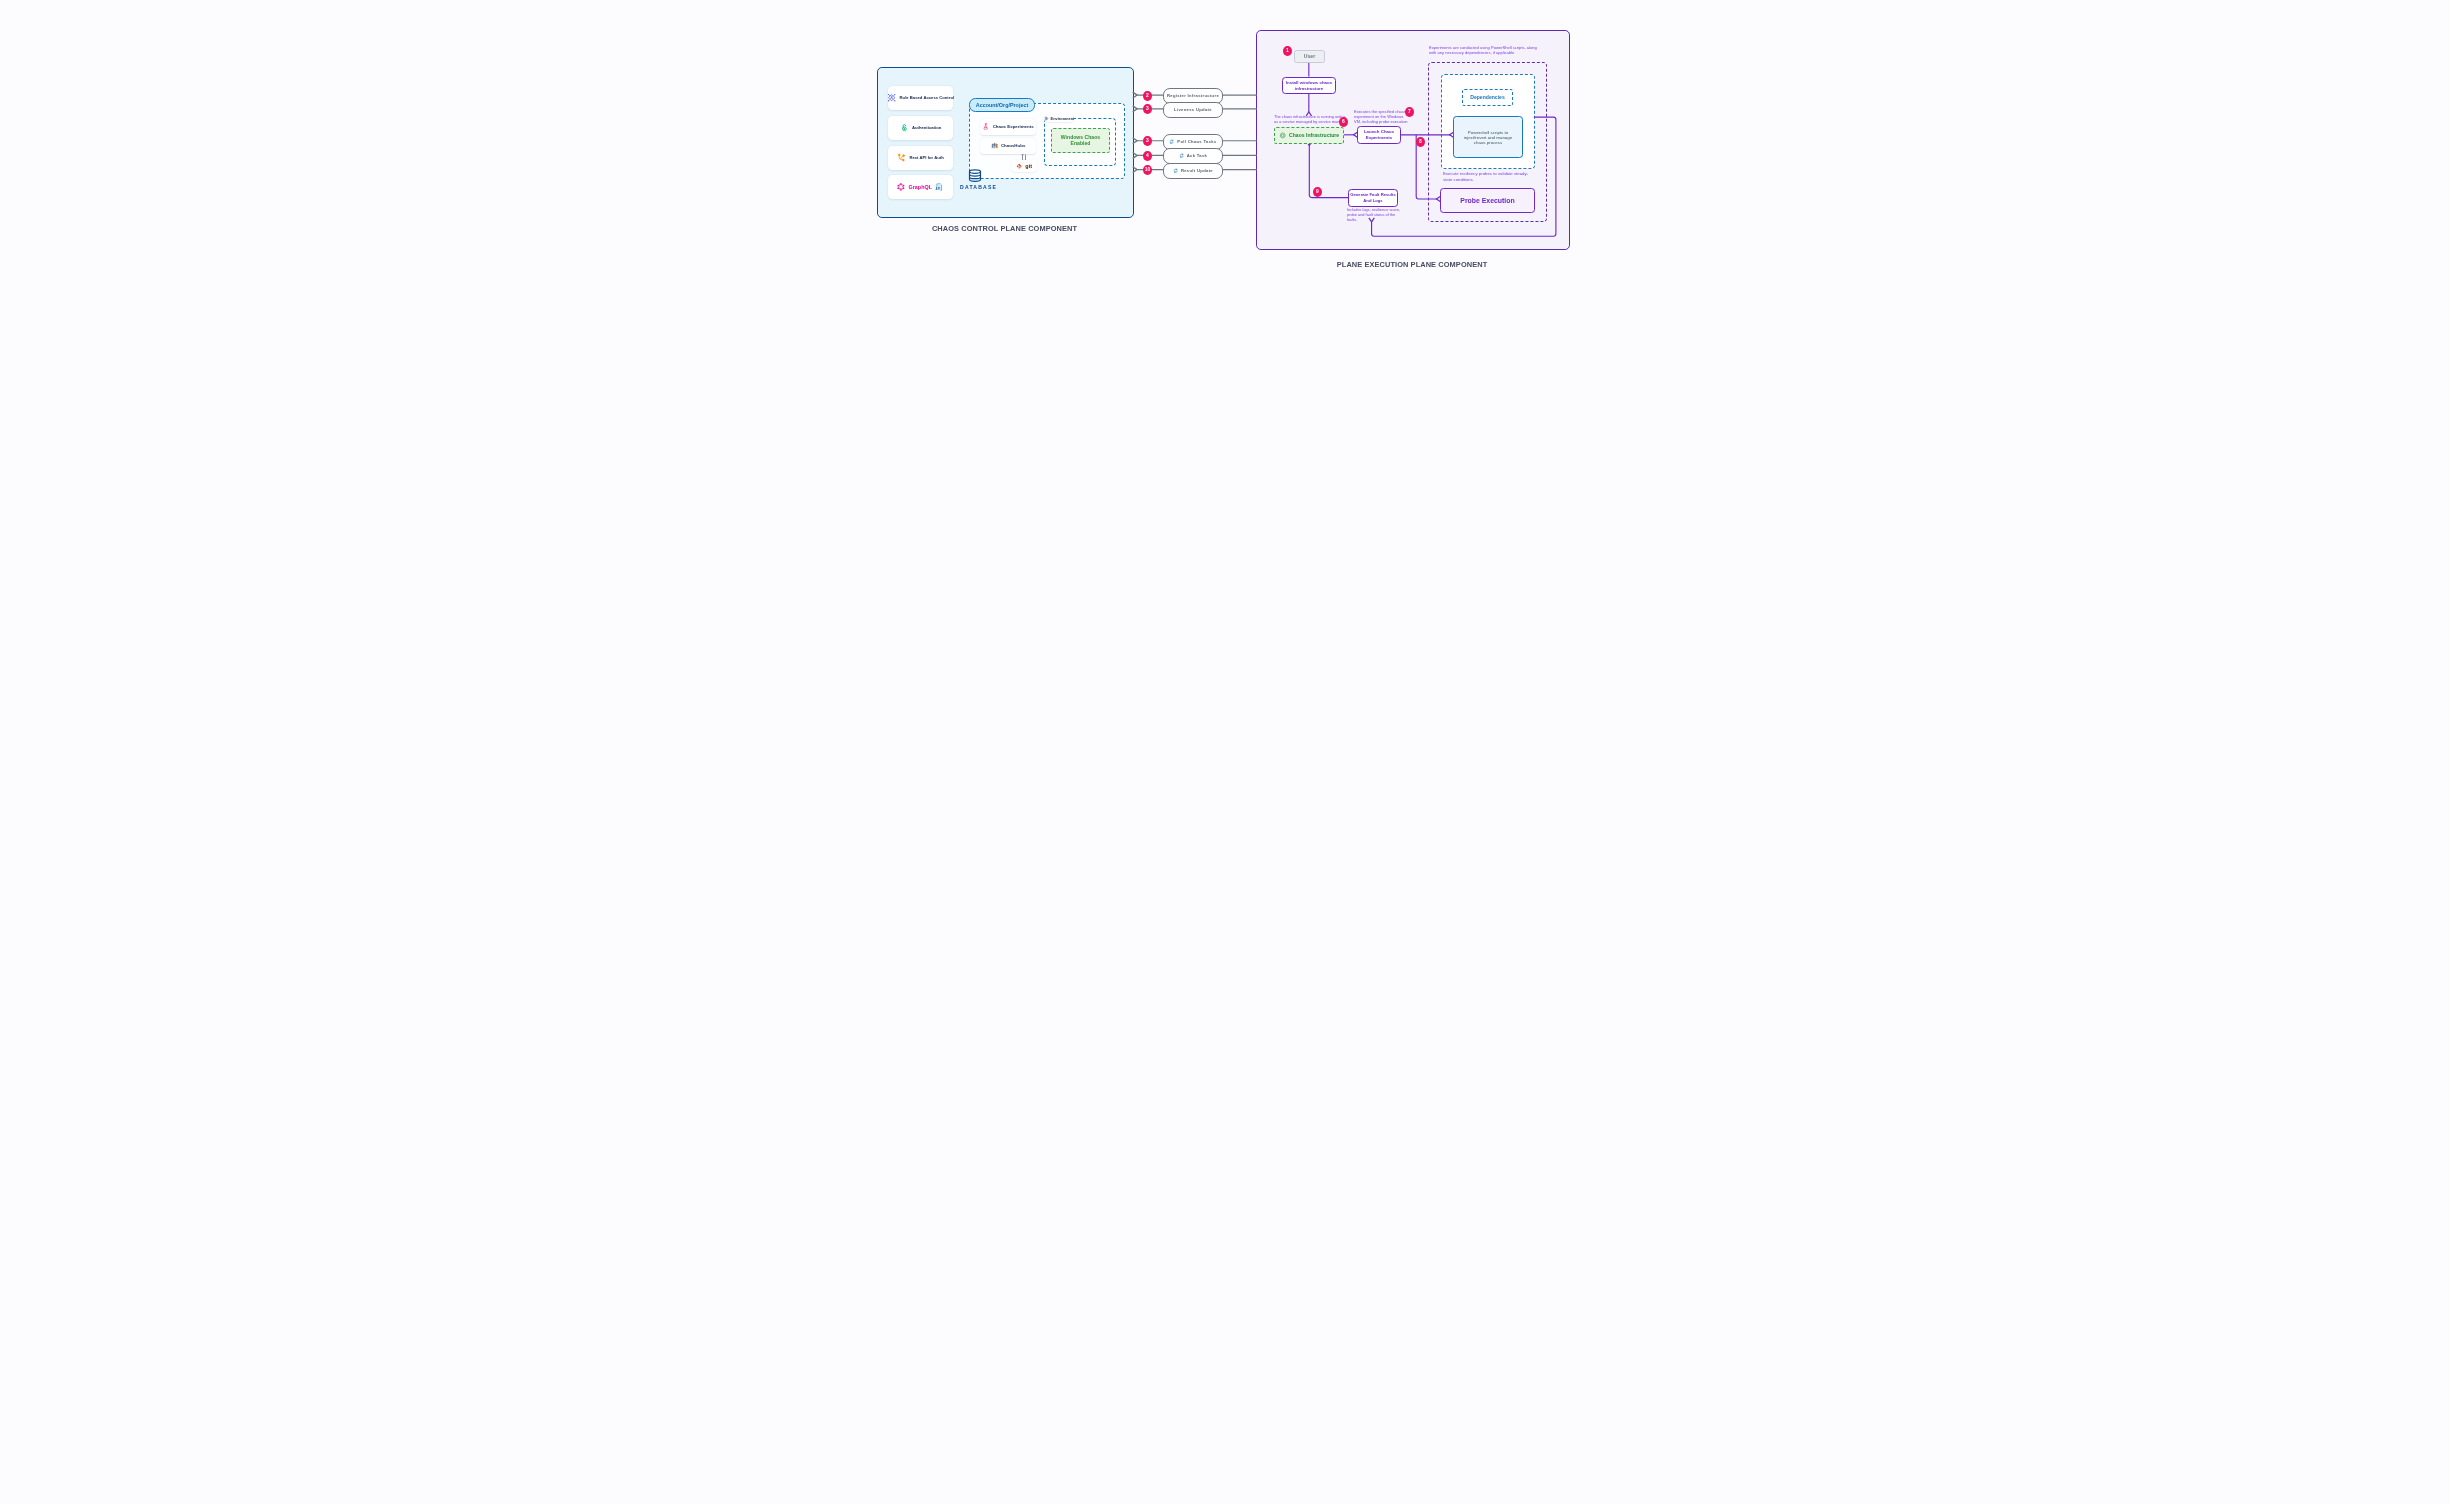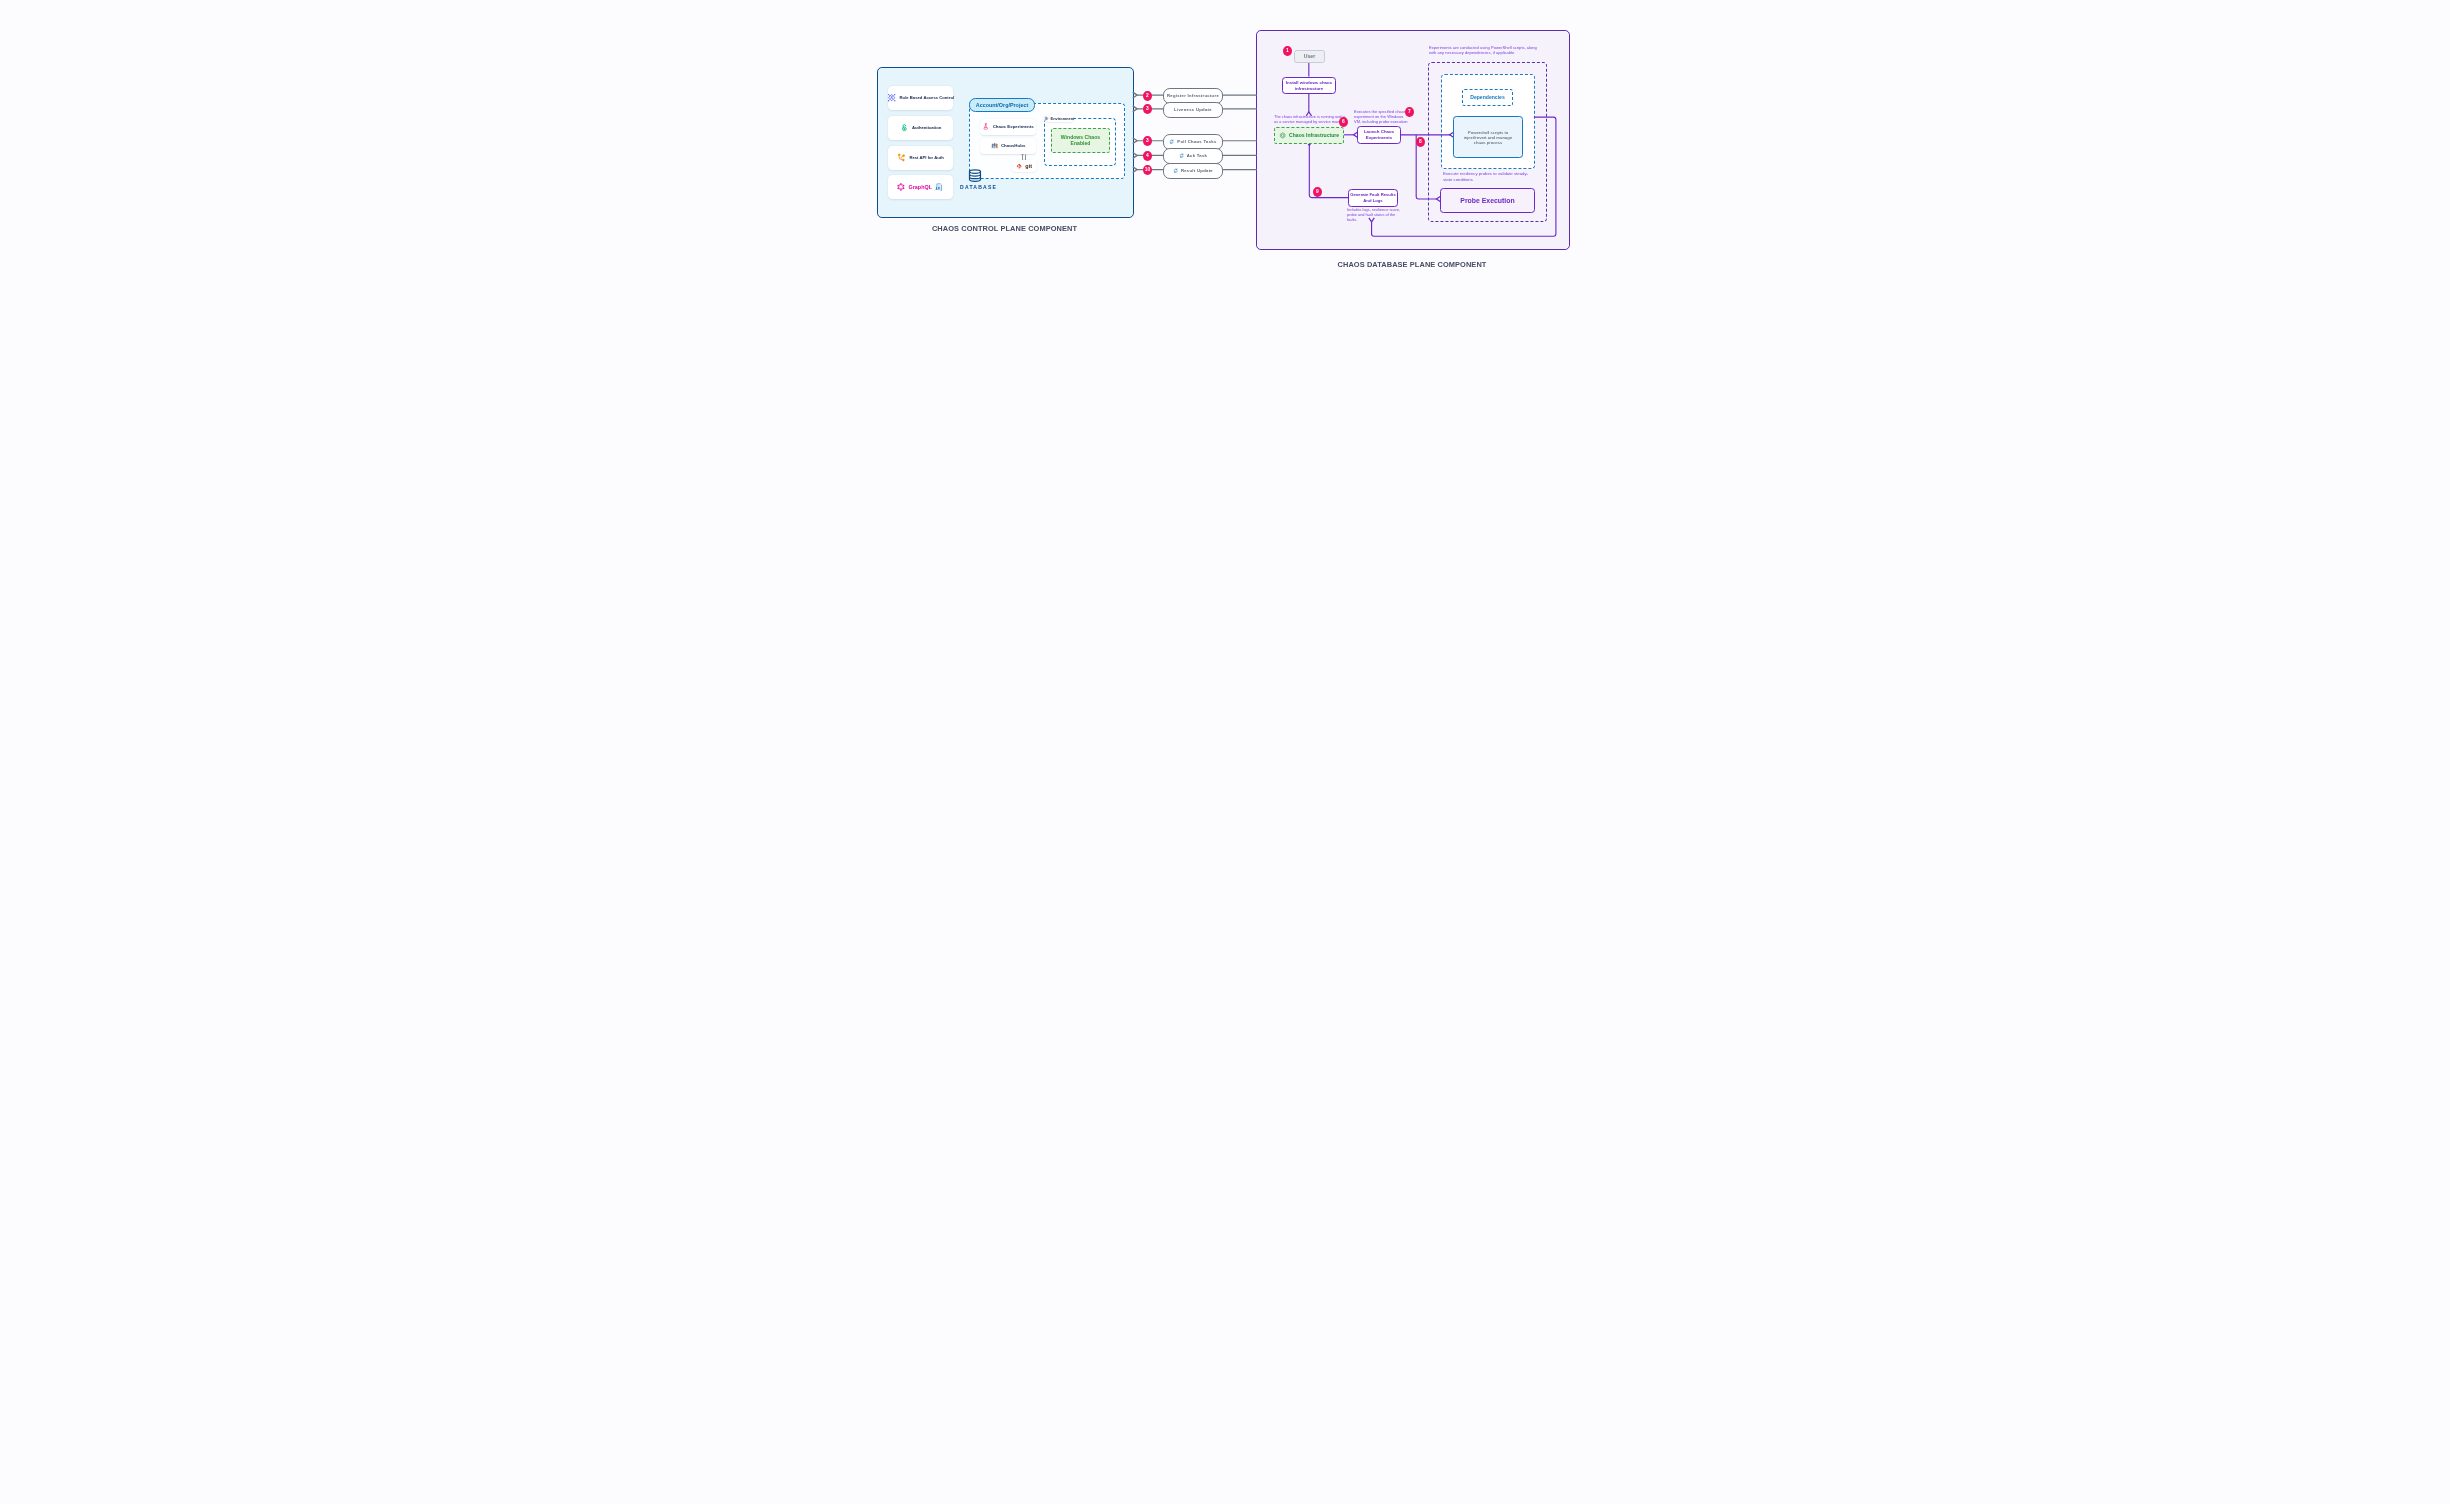--- a/index.html
+++ b/index.html
@@ -334,16 +334,16 @@
   <div class="abs box-probe">
     <span>Probe Execution</span>
   </div>
 
   <div class="abs badge" style="left:466px;top:187px">9</div>
   <div class="abs box-purple" style="left:501px;top:189px;width:48px;height:16px;font-size:4.2px;line-height:1.35">
     <span>Generate Fault Results And Logs</span>
   </div>
   <div class="abs note" style="left:500px;top:207px;width:55px;font-size:3.9px">Includes logs, resilience score, probe and fault status of the faults.</div>
 
-  <div class="abs title" style="left:409px;top:260px;width:312px">CHAOS DATABASE PLANE COMPONENT</div>
+  <div class="abs title" style="left:409px;top:260px;width:312px">PLANE EXECUTION PLANE COMPONENT</div>
 
 </div>
 
 
 </body></html>

